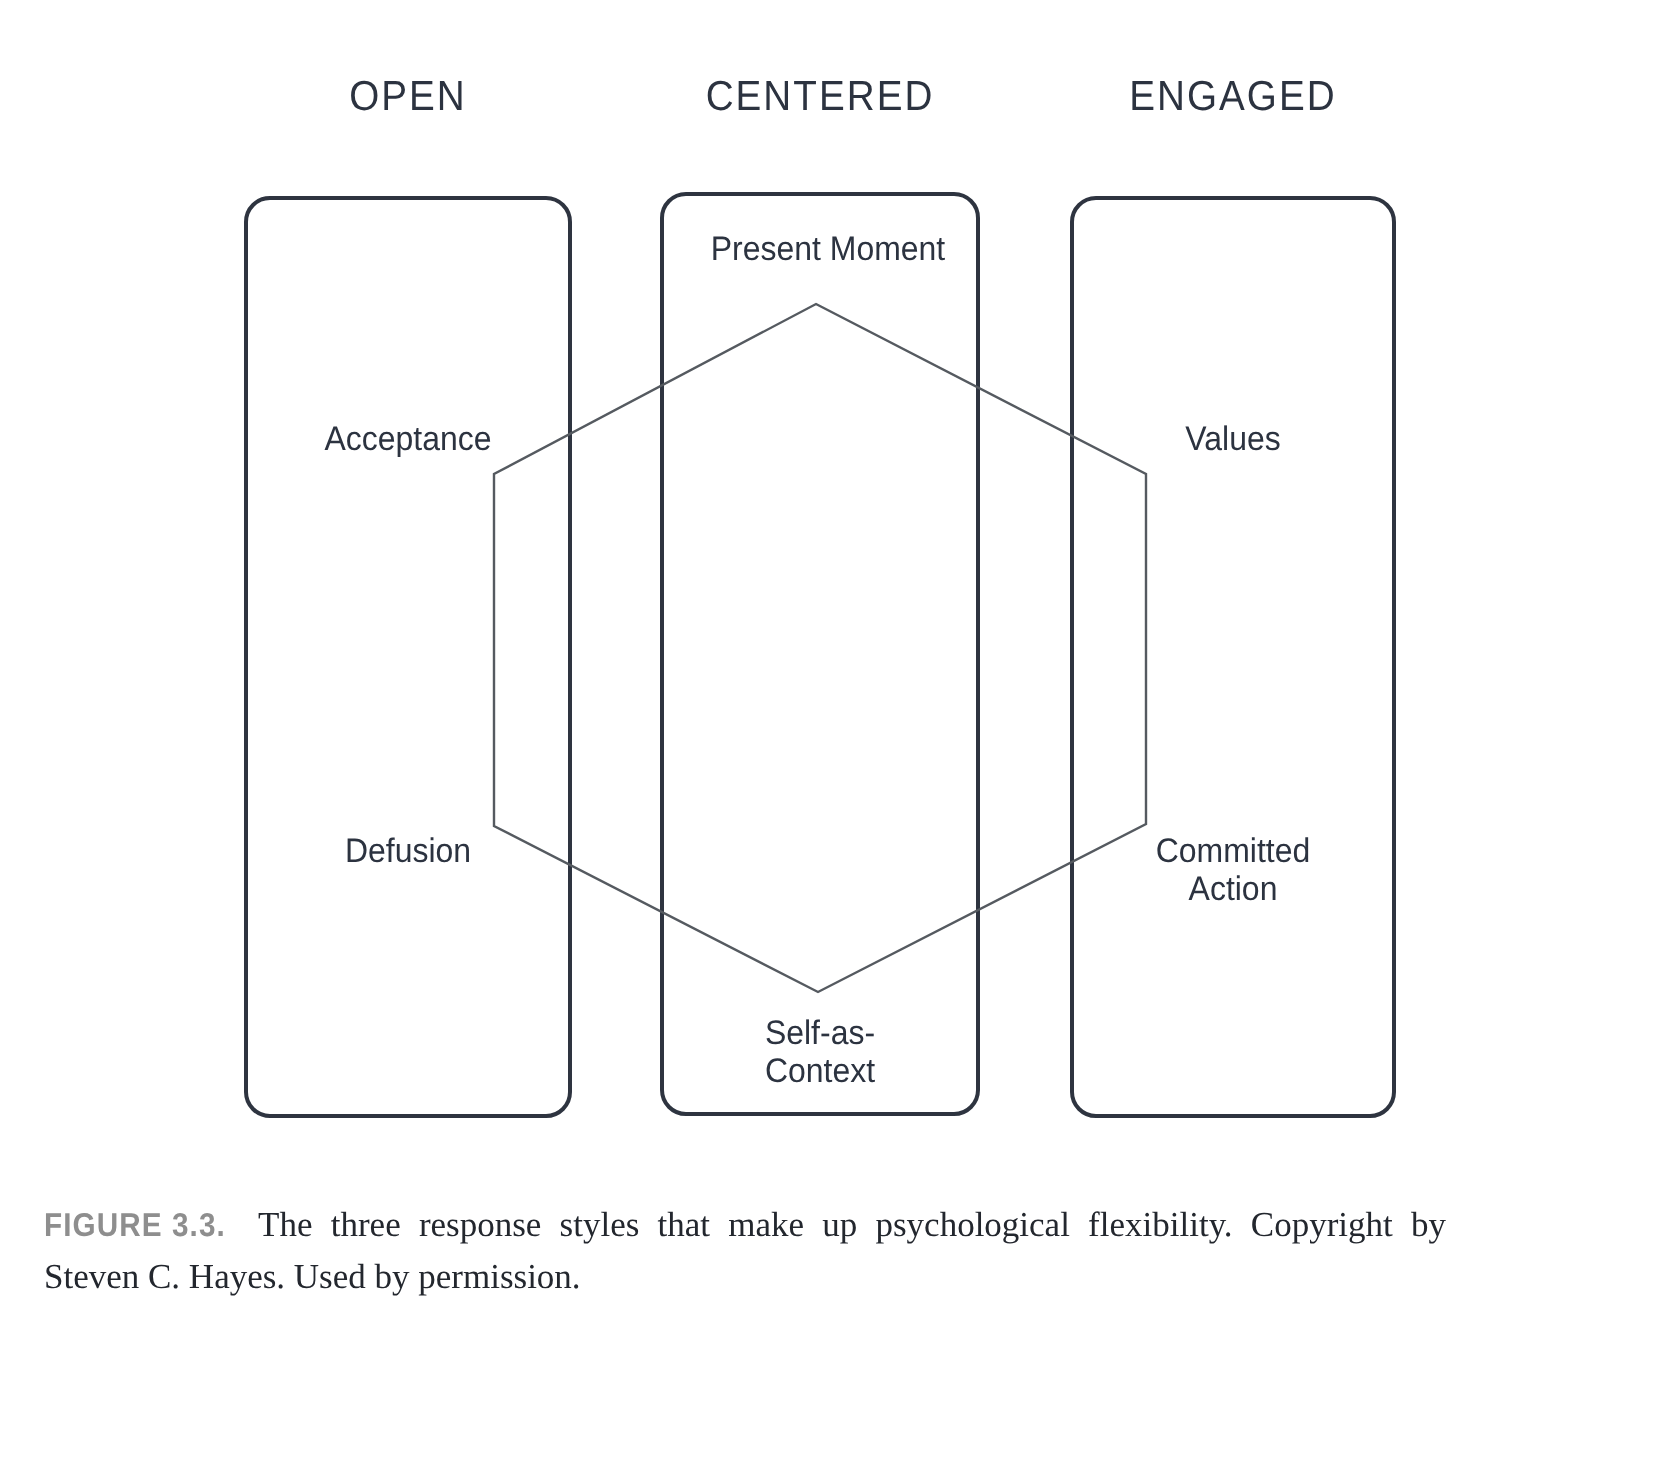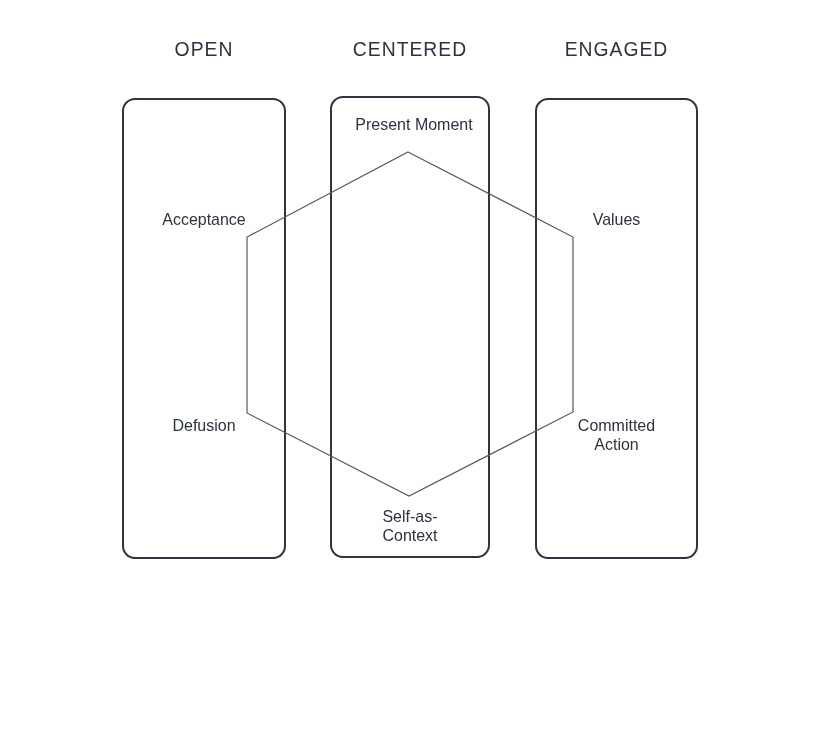--- a/index.html
+++ b/index.html
@@ -129,14 +129,17 @@
 
   <div class="process-label" id="label-present-moment">Present Moment</div>
   <div class="process-label" id="label-acceptance">Acceptance</div>
   <div class="process-label" id="label-values">Values</div>
   <div class="process-label" id="label-defusion">Defusion</div>
   <div class="process-label" id="label-committed-action">Committed
 Action</div>
   <div class="process-label" id="label-self-as-context">Self-as-
 Context</div>
 
+  <div id="figure-caption">
+    <span id="figure-caption-number">FIGURE 3.3.</span><span id="figure-caption-text">The three response styles that make up psychological flexibility. Copyright by Steven C. Hayes. Used by permission.</span>
+  </div>
 
 </div>
 
 </body></html>

